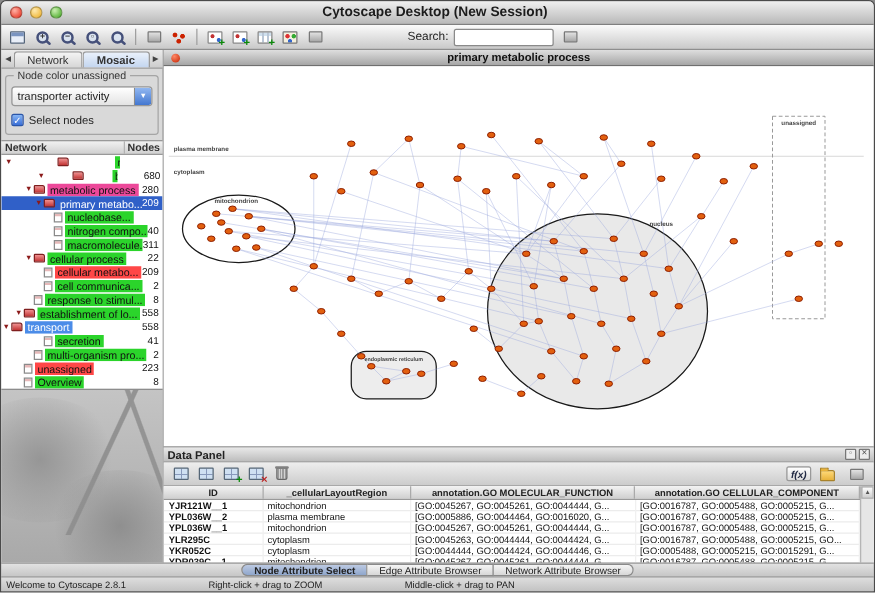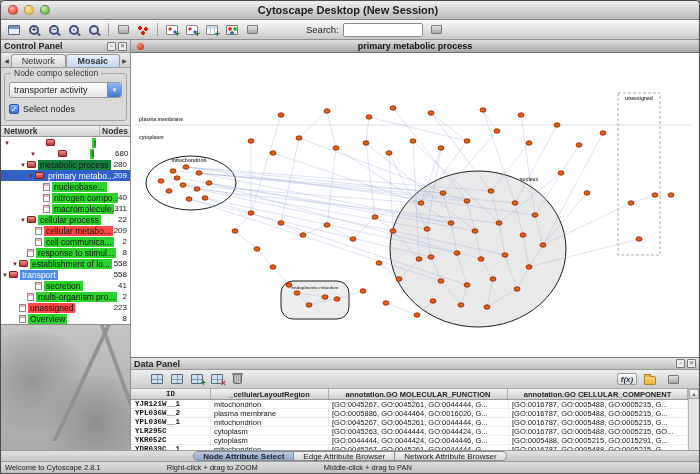--- a/index.html
+++ b/index.html
@@ -53,21 +53,21 @@
     linear-gradient(90deg,transparent 0 5px,#8899bb 5px 6px,transparent 6px),
     linear-gradient(transparent 0 4px,#8899bb 4px 5px,transparent 5px),#cfe0f2;}
   .ic-gridplus::after{content:"+";position:absolute;right:-4px;bottom:-5px;color:#0a8a0a;font-size:9px;font-weight:bold;}
   .ic-gridx{width:12px;height:10px;border:1px solid #556677;border-radius:1px;position:relative;background:
     linear-gradient(90deg,transparent 0 5px,#8899bb 5px 6px,transparent 6px),
     linear-gradient(transparent 0 4px,#8899bb 4px 5px,transparent 5px),#cfe0f2;}
   .ic-gridx::after{content:"×";position:absolute;right:-4px;bottom:-5px;color:#bb2222;font-size:9px;font-weight:bold;}
   .ic-trash{width:9px;height:10px;border:1px solid #666;border-radius:0 0 2px 2px;position:relative;background:
     linear-gradient(90deg,#9a9a9a 0 1px,#d2d2d2 1px 2px,#9a9a9a 2px 3px,#d2d2d2 3px 4px,#9a9a9a 4px 5px,#d2d2d2 5px 6px,#9a9a9a 6px);}
   .ic-trash::before{content:"";position:absolute;top:-2px;left:-2px;right:-2px;height:2px;background:#808080;border-radius:1px;}
-  .tb-search{display:flex;align-items:center;gap:4px;margin-left:44px;font-size:9.5px;color:#222;}
+  .tb-search{display:flex;align-items:center;gap:4px;margin-left:64px;font-size:9.5px;color:#222;}
   .searchbox{width:80px;height:14px;border:1px solid #8a8a8a;border-radius:2px;font-size:9px;padding:0 3px;background:#fff;font-family:"Liberation Sans",sans-serif;}
   
   .main{flex:1;display:flex;min-height:0;}
   
   .cpanel{flex:0 0 130px;width:130px;border-right:1px solid #8e8e8e;display:flex;flex-direction:column;background:#d9d9d9;min-height:0;}
   .phead{flex:0 0 13px;background:linear-gradient(#e9e9e9,#bdbdbd);border-bottom:1px solid #999;display:flex;align-items:center;font-size:9px;font-weight:bold;color:#222;padding:0 3px;}
   .phead .sp{flex:1;}
   .phico{width:9px;height:9px;border:1px solid #777;background:#eee;font-size:6px;line-height:7px;text-align:center;color:#555;margin-left:2px;border-radius:1px;}
   .ptabs{flex:0 0 15px;display:flex;align-items:flex-end;background:linear-gradient(#ebebeb,#cdcdcd);border-bottom:1px solid #9a9a9a;padding:1px 1px 0;}
   .ptab{flex:1;height:13px;border:1px solid #9a9a9a;border-bottom:none;background:linear-gradient(#f4f4f4,#d6d6d6);font-size:9px;display:flex;align-items:center;justify-content:center;border-radius:3px 3px 0 0;color:#333;}
@@ -102,30 +102,30 @@
   .viewtitle{height:13px;background:linear-gradient(#dedede,#a6a6a6);border-bottom:1px solid #6f6f6f;display:flex;align-items:center;justify-content:center;font-size:9px;font-weight:bold;color:#111;position:relative;}
   .view-dot{position:absolute;left:6px;width:7px;height:7px;border-radius:50%;background:radial-gradient(circle at 35% 30%,#ff8866,#c42200);}
   .canvas{height:304px;background:#fff;position:relative;}
   .canvas svg{position:absolute;inset:0;width:100%;height:100%;}
   .edge{stroke:#98a6dc;stroke-width:0.6;opacity:0.55;}
   .node{fill:#e2600f;stroke:#8f1f00;stroke-width:0.8;}
   .region-label{font-family:"Liberation Sans","DejaVu Sans",sans-serif;font-weight:bold;fill:#444;}
   
   .dpanel{flex:1;display:flex;flex-direction:column;background:#d9d9d9;border-top:1px solid #777;min-height:0;}
   .dphead{flex:0 0 12px;}
-  .dp-toolbar{flex:0 0 16px;display:flex;align-items:center;gap:2px;padding:0 16px;background:linear-gradient(#eeeeee,#cccccc);border-bottom:1px solid #a8a8a8;}
+  .dp-toolbar{flex:0 0 16px;display:flex;align-items:center;gap:2px;padding:0 4px;background:linear-gradient(#eeeeee,#cccccc);border-bottom:1px solid #a8a8a8;}
   .dp-right{margin-left:auto;display:flex;gap:3px;align-items:center;}
   .dtable{flex:1;display:flex;min-height:0;background:#fff;}
   .dtmain{flex:1;display:flex;flex-direction:column;min-width:0;}
   .dthead{flex:0 0 11px;display:flex;background:linear-gradient(#f2f2f2,#cfcfcf);border-bottom:1px solid #999;font-size:7.5px;font-weight:bold;color:#222;}
   .dth{display:flex;align-items:center;justify-content:center;border-right:1px solid #aaa;overflow:hidden;white-space:nowrap;}
   .dtbody{flex:1;overflow:hidden;}
   .dtrow{display:flex;height:9px;font-size:7.5px;color:#111;border-bottom:1px solid #ececec;align-items:center;}
   .dtd{padding:0 3px;border-right:1px solid #f0f0f0;overflow:hidden;white-space:nowrap;}
-  .col0{flex:0 0 80px;width:80px;font-weight:bold;font-family:Liberation Mono, monospace;}
+  .col0{flex:0 0 80px;width:80px;font-weight:bold;}
   .col1{flex:0 0 118px;width:118px;}
   .col2{flex:0 0 180px;width:180px;}
   .col3{flex:1;}
   .dtrow .col0{padding-left:4px;}
   .vscroll{flex:0 0 11px;background:#e6e6e6;border-left:1px solid #b5b5b5;display:flex;flex-direction:column;}
   .vsbtn{height:10px;background:linear-gradient(#fdfdfd,#cfcfcf);border:1px solid #a8a8a8;font-size:5px;text-align:center;color:#555;line-height:9px;}
   
   .bottomtabs{flex:0 0 11px;background:linear-gradient(#e2e2e2,#c6c6c6);border-top:1px solid #9a9a9a;display:flex;align-items:center;justify-content:center;}
   .btab{font-size:8px;padding:0 9px;border:1px solid #8a8a8a;border-left-width:0;background:linear-gradient(#f5f5f5,#d7d7d7);color:#222;height:10px;display:flex;align-items:center;}
   .btab:first-child{border-radius:5px 0 0 5px;border-left-width:1px;}
@@ -194,34 +194,28 @@
       <input class="searchbox" value="" style="">
       <span class="tbtn">
           <span class="ic ic-graybox"></span>
         </span>
     </span>
   </div>
 
   <div class="main">
 
     <div class="cpanel">
-      <div class="phead">
-        <span>Control Panel</span>
-        <span class="sp"></span>
-        <span class="phico">▫</span>
-        <span class="phico">✕</span>
-      </div>
       <div class="ptabs">
         <span class="tab-arrow">◀</span>
         <span class="ptab">Network</span>
         <span class="ptab sel">Mosaic</span>
         <span class="tab-arrow">▶</span>
       </div>
       <div class="group">
-        <span class="group-label">Node compo selection</span>
+        <span class="group-label">Node color unassigned</span>
         <div class="dropdown">
           <span>transporter activity</span>
           <span class="arrowbtn">▼</span>
         </div>
         <div class="checkrow">
           <span class="checkbox">✓</span>
           <span>Select nodes</span>
         </div>
       </div>
       <div class="treehead">
@@ -237,21 +231,21 @@
           </div>
           <div class="trow" style="padding-left: 28px; gap: 21px;">
             <span class="texp">▼</span>
             <span class="ticon-folder"></span>
             <span class="tlabel" style="background: rgb(43, 212, 43);">biological_process</span>
             <span class="tval">680</span>
           </div>
           <div class="trow" style="padding-left: 18px;">
             <span class="texp">▼</span>
             <span class="ticon-folder"></span>
-            <span class="tlabel" style="background: #15803d;">metabolic process</span>
+            <span class="tlabel" style="background: #ec4899;">metabolic process</span>
             <span class="tval">280</span>
           </div>
           <div class="trow sel" style="padding-left: 26px;">
             <span class="texp">▼</span>
             <span class="ticon-folder"></span>
             <span class="tlabel" style="color: rgb(255, 255, 255);">primary metabo...</span>
             <span class="tval" style="color: rgb(255, 255, 255);">209</span>
           </div>
           <div class="trow" style="padding-left: 34px;">
             <span class="texp"></span>

